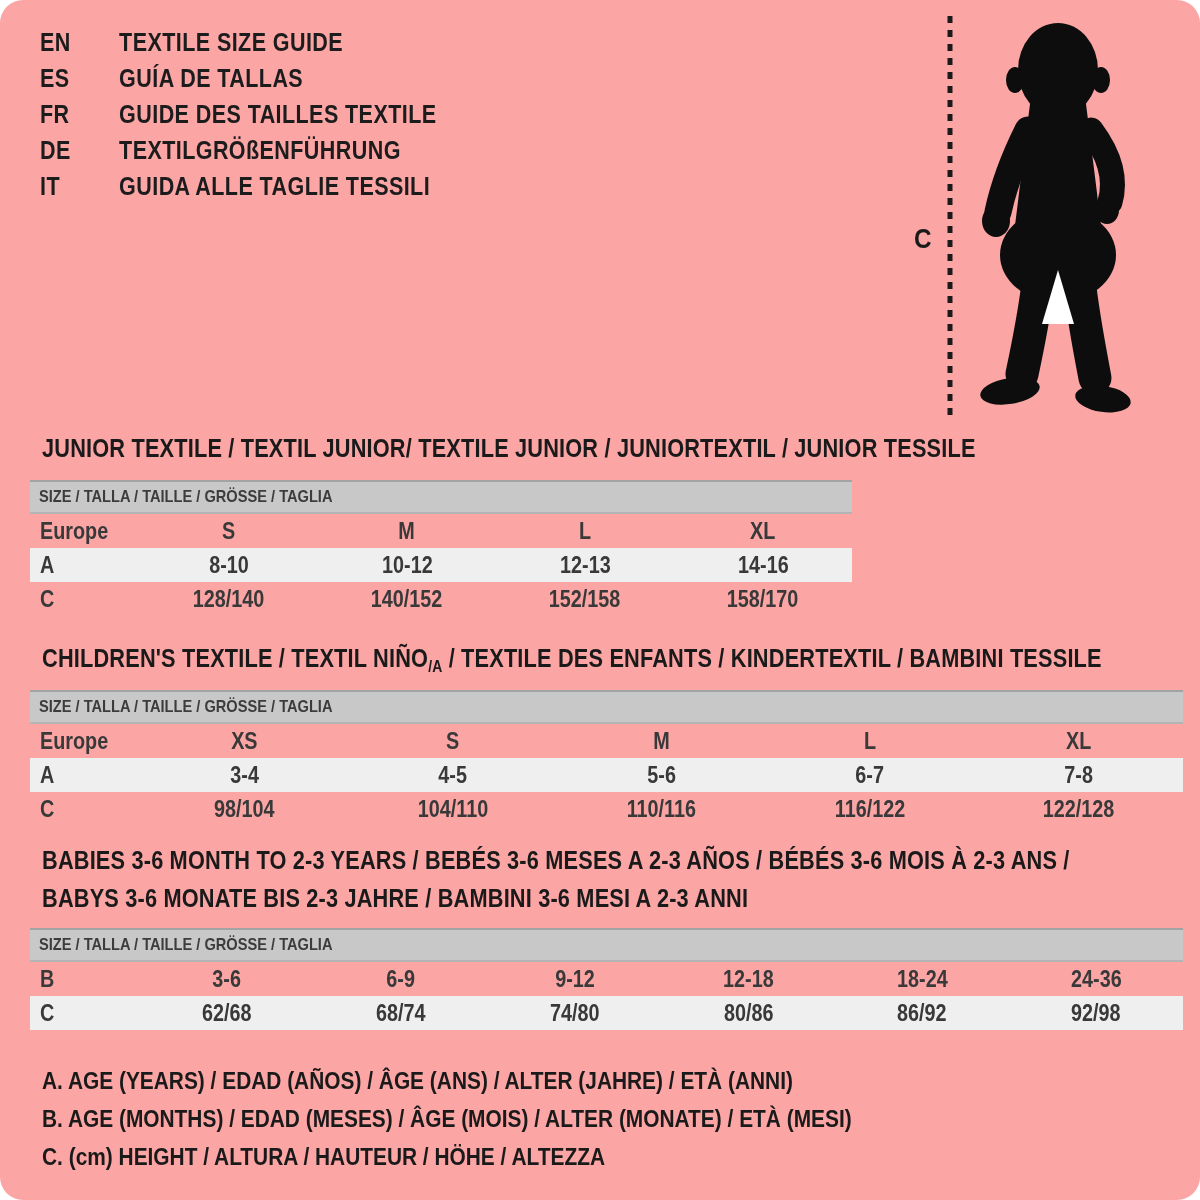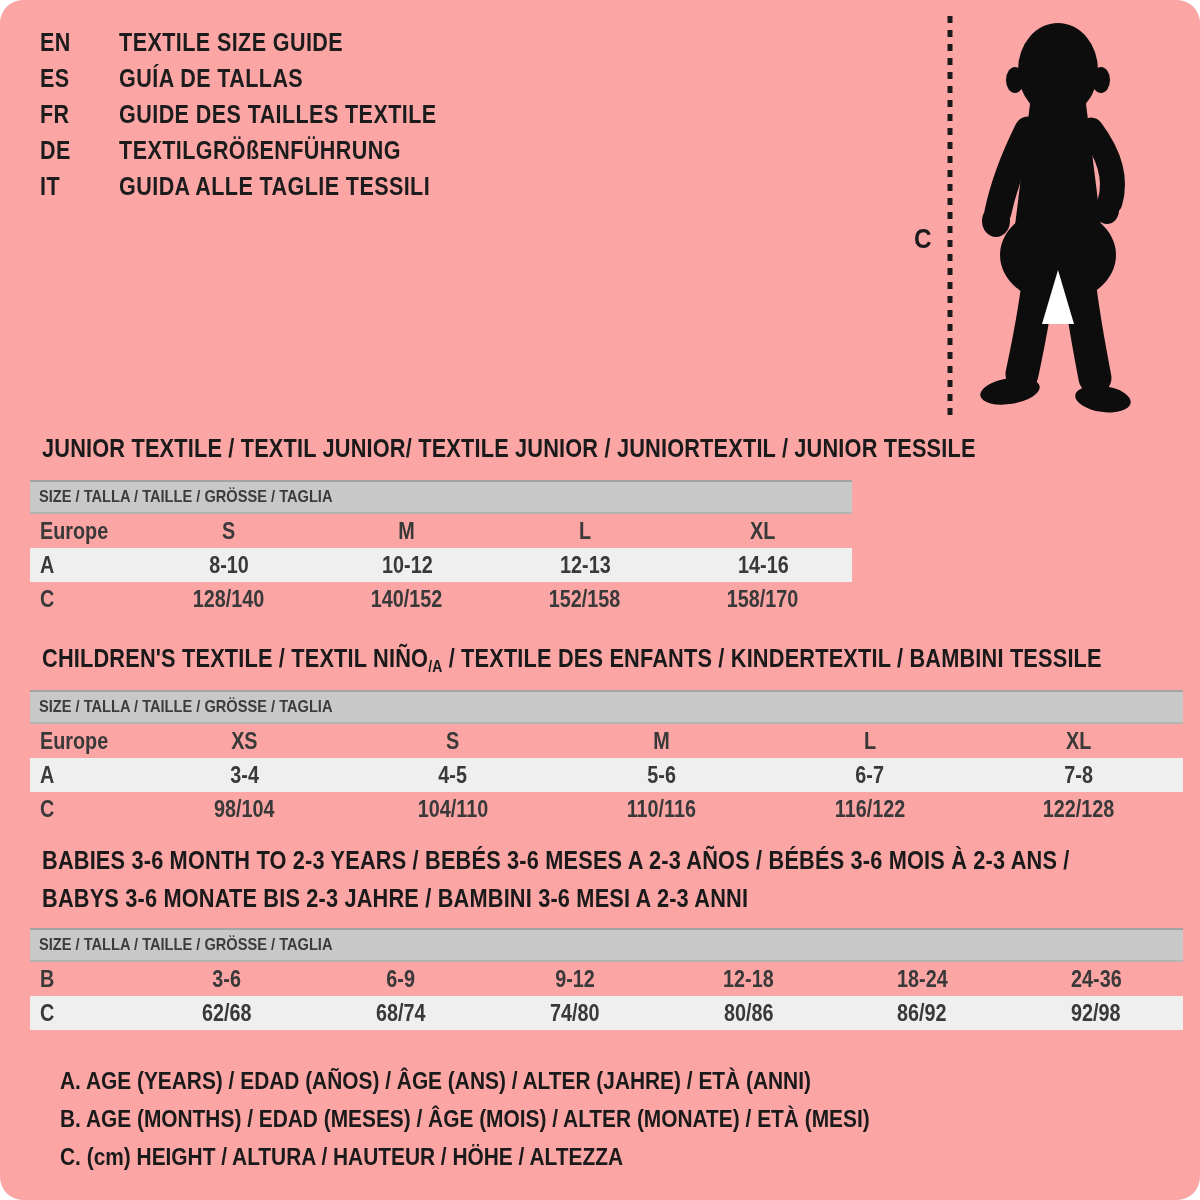--- a/index.html
+++ b/index.html
@@ -45,21 +45,21 @@
   .cnd { display:inline-block; transform:scaleX(0.86); transform-origin:center; white-space:nowrap; }
   .tlabel .cnd, .thead .cnd { transform-origin:left center; }
   #junior-title  { top:434px; }
   #junior-table  { top:480px; width:822px; }
   #children-title{ top:644px; }
   #children-table{ top:690px; width:1153px; }
   #babies-title1 { top:846px; }
   #babies-title2 { top:884px; }
   #babies-table  { top:928px; width:1153px; }
   
-  .legend { position:absolute; left:42px; top:1062px;margin-left:18px; }
+  .legend { position:absolute; left:42px; top:1062px; }
   .legend-line {
     height:38px; display:flex; align-items:center; font-size:24px; color:#1a1a1a;
     transform:scaleX(0.87); transform-origin:left center; white-space:nowrap;
   }
 </style>
 </head>
 <body>
 
 <div class="page">
 

